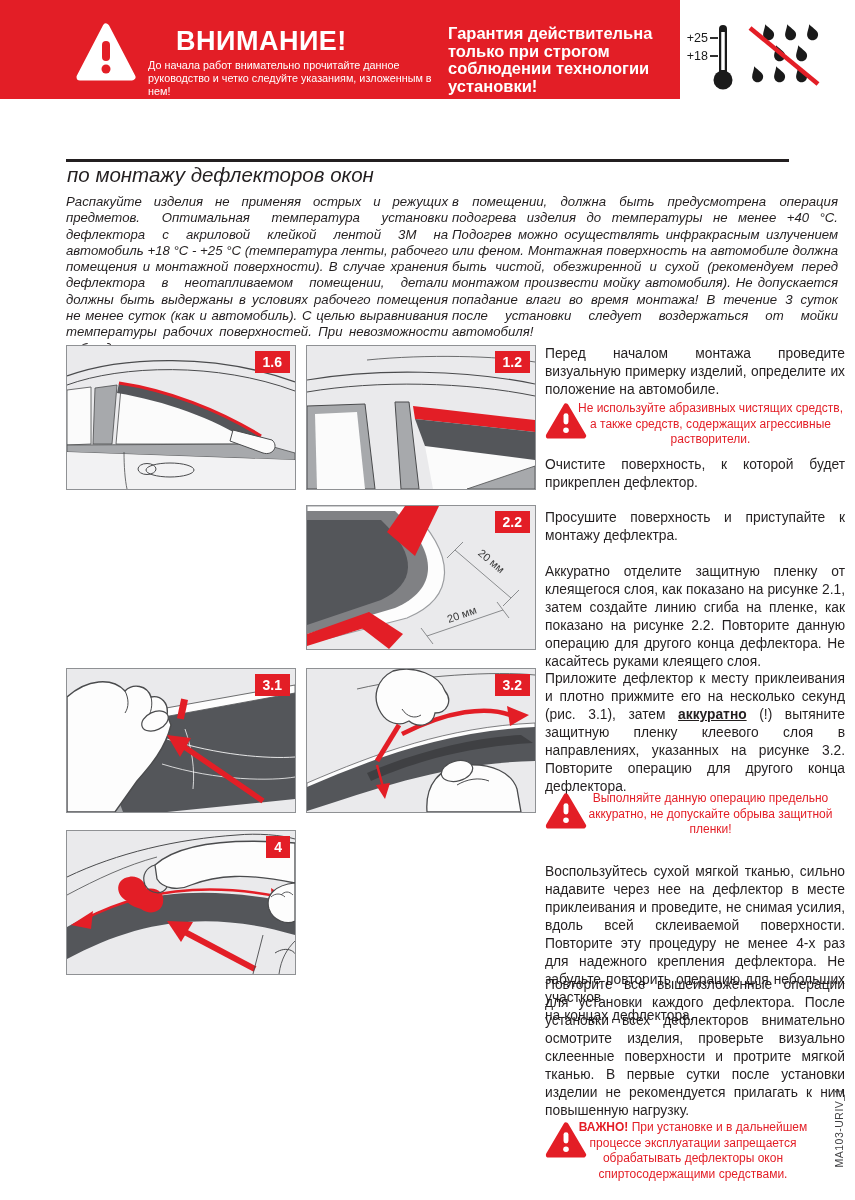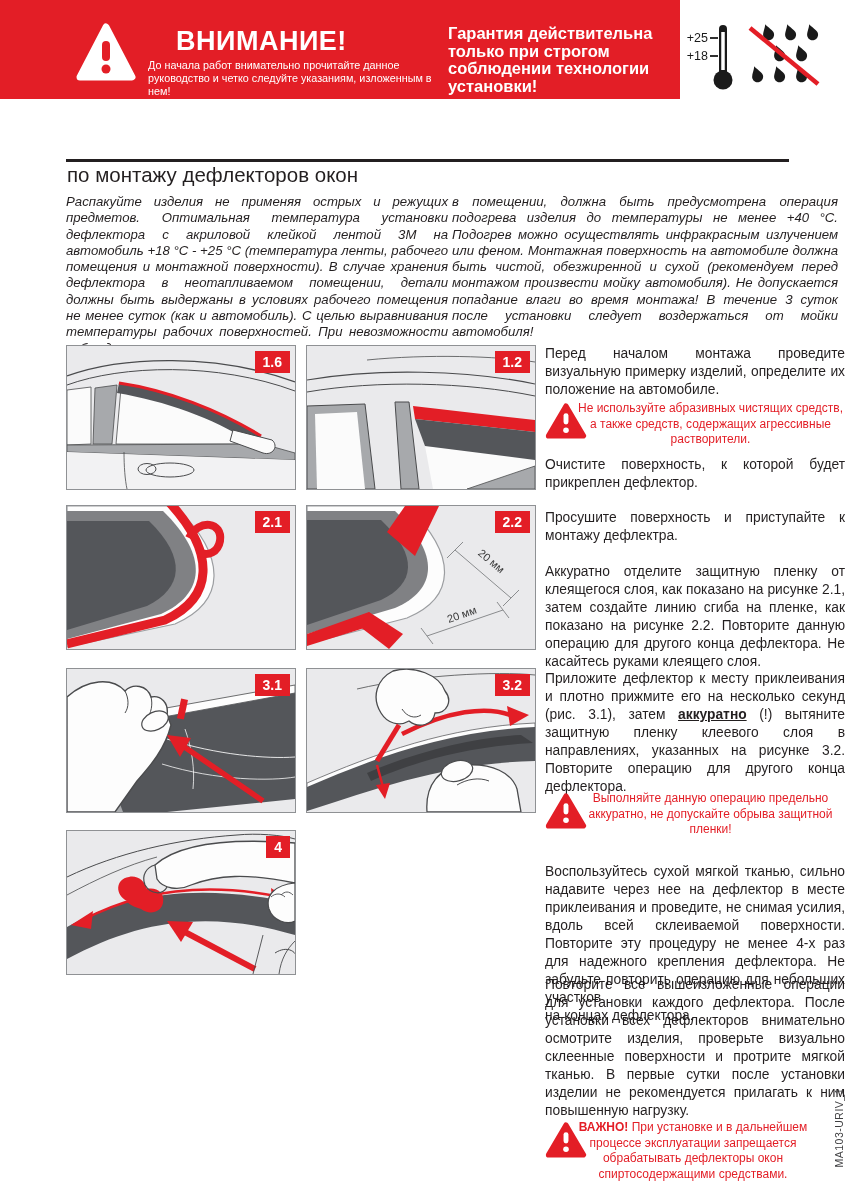--- a/index.html
+++ b/index.html
@@ -11,21 +11,21 @@
   .banner-triangle { position:absolute; left:76px; top:22px; width:60px; height:62px; }
   .attention-title { position:absolute; left:148px; top:26px; font-size:27px; font-weight:bold; color:#fff; letter-spacing:0.5px;margin-left:28px; }
   .attention-text { position:absolute; left:148px; top:59px; width:300px; font-size:10.8px; line-height:13px; color:#fff; }
   .warranty-text { position:absolute; left:448px; top:25px; width:225px; font-size:16.5px; font-weight:bold; line-height:17.5px; color:#fff; }
   .thermo-icon { position:absolute; left:683px; top:22px; width:56px; height:70px; }
   .norain-icon { position:absolute; left:746px; top:24px; width:76px; height:64px; }
 
   
   .page-title { position:absolute; left:66px; top:114px; font-size:38px; font-weight:bold; letter-spacing:-0.5px; color:#231f20; }
   .title-underline { position:absolute; left:66px; top:159px; width:723px; height:2.5px; background:#231f20; }
-  .page-subtitle { position:absolute; left:67px; top:163px; font-size:20.5px; color:#231f20; }
+  .page-subtitle { position:absolute; left:67px; top:163px; font-size:20.5px; color:#231f20;font-style:italic; }
 
   
   .intro { position:absolute; top:194px; font-size:13.2px; font-style:italic; line-height:16.3px; text-align:justify; color:#231f20; }
   .intro-left { left:66px; width:382px; }
   .intro-right { left:452px; width:386px; }
 
   
   .panel { position:absolute; width:230px; height:145px; background:#eaeaec; border:1.5px solid #8f9194; }
   .panel svg { position:absolute; left:0; top:0; width:100%; height:100%; }
   .badge { position:absolute; top:5px; right:5px; background:#e31e26; color:#fff; font-weight:bold; font-size:14px; line-height:1; padding:4px 8px; }
@@ -132,30 +132,20 @@
       <polygon points="8,68 50,66 58,143 10,143" fill="#fbfbfb"></polygon>
       <polygon points="88,56 102,56 112,143 94,143" fill="#a7a9ac" stroke="#4a4b4d" stroke-width="1"></polygon>
       <polygon points="118,100 228,112 228,143 126,143" fill="#fbfbfb"></polygon>
       <polygon points="106,60 228,74 228,86 108,73" fill="#e31e26"></polygon>
       <polygon points="108,73 228,86 228,114 118,100" fill="#54565a"></polygon>
       <polygon points="160,143 228,120 228,143" fill="#a7a9ac" stroke="#4a4b4d" stroke-width="0.8"></polygon>
     </svg>
     <div class="badge">1.2</div>
   </div>
 
-  <div class="panel" style="left:66px; top:505px;">
-    <svg viewBox="0 0 228 143">
-      <path d="M0,0 L108,0 C162,52 158,96 108,118 L0,141 Z" fill="#fdfdfd" stroke="#9b9da0" stroke-width="1.2"></path>
-      <path d="M0,5 L96,5 C142,50 138,88 94,108 L0,133 Z" fill="#808184"></path>
-      <path d="M0,15 L82,15 C120,52 116,82 80,100 L0,124 Z" fill="#54565a"></path>
-      <path d="M102,-4 C150,48 146,92 98,114 L0,138" fill="none" stroke="#e31e26" stroke-width="9"></path>
-      <path d="M122,32 C132,12 156,16 153,35 C151,46 141,51 132,46" fill="none" stroke="#e31e26" stroke-width="8"></path>
-    </svg>
-    <div class="badge">2.1</div>
-  </div>
 
   <div class="panel" style="left:306px; top:505px;">
     <svg viewBox="0 0 228 143">
       <path d="M0,0 L100,0 C152,50 148,92 100,112 L0,138 Z" fill="#fdfdfd" stroke="#9b9da0" stroke-width="1.2"></path>
       <path d="M0,5 L88,5 C134,48 130,84 88,102 L0,128 Z" fill="#808184"></path>
       <path d="M0,14 L74,14 C112,50 108,78 74,94 L0,119 Z" fill="#54565a"></path>
       <polygon points="98,0 132,0 108,50 80,26" fill="#e31e26"></polygon>
       <polygon points="0,128 62,106 70,118 0,140" fill="#e31e26"></polygon>
       <polygon points="62,106 96,128 82,143 52,120" fill="#e31e26"></polygon>
       <g stroke="#8a8c8e" stroke-width="1">

